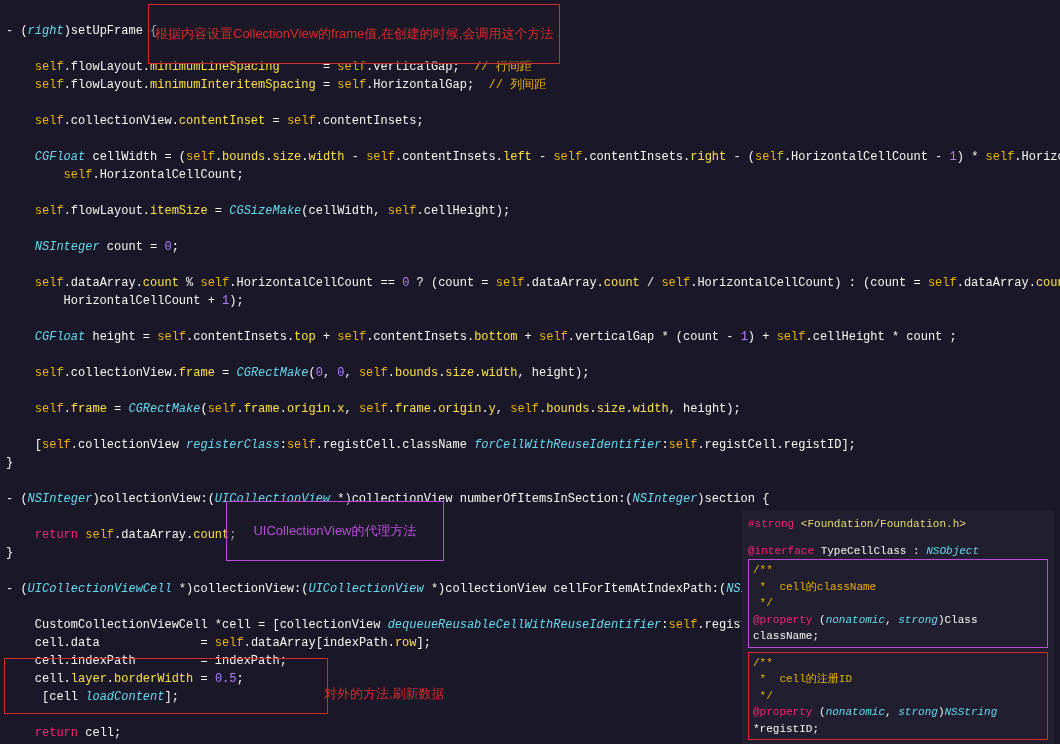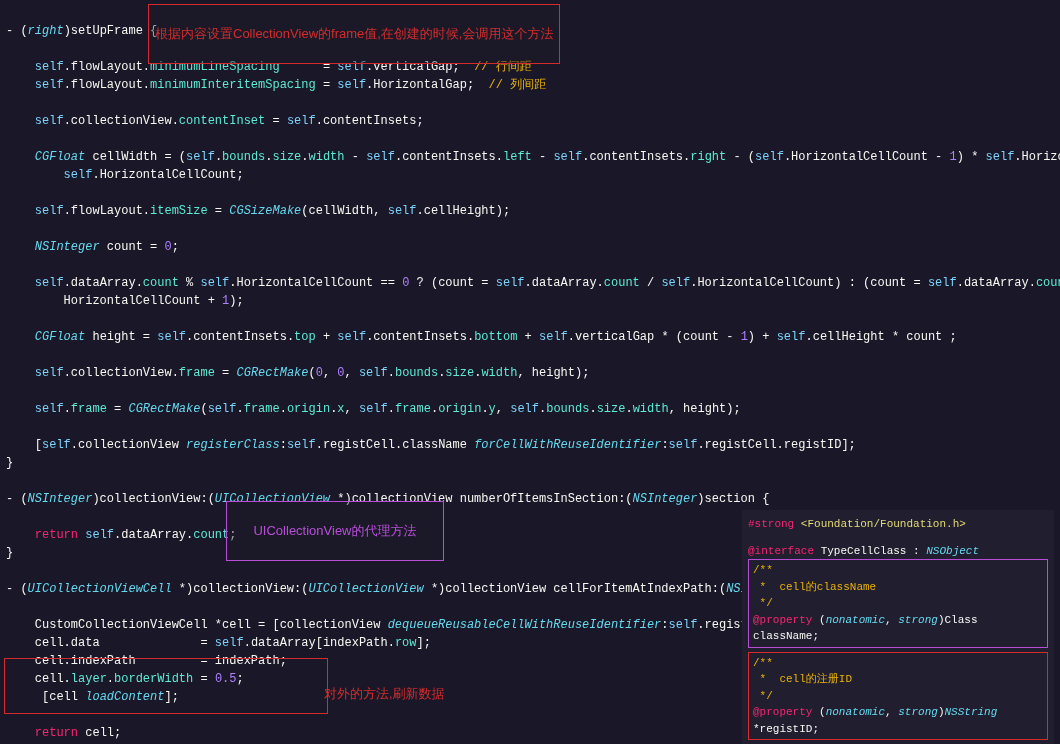--- a/index.html
+++ b/index.html
@@ -15,23 +15,23 @@
     overflow: hidden;
     position: relative;
   }
   .code-area {
     padding: 4px 6px;
     white-space: pre;
     position: relative;
   }
   .k-pink { color: #f92672; }
   .k-teal { color: #66d9ef; font-style: italic; }
-  .k-green { color: #5eead4; }
+  .k-green { color: #fde047; }
   .k-purple { color: #ae81ff; }
-  .k-orange { color: #7dd3fc; font-family: Liberation Mono, monospace; }
+  .k-orange { color: #eab308; font-family: Liberation Mono, monospace; }
   .k-yellow { color: #e6db74; }
   .k-gray { color: #eab308; }
   .k-white { color: #f8f8f2; }
 
   .annotation {
     position: absolute;
     border: 1.5px solid #d42c2c;
     color: #d42c2c;
     font-family: sans-serif;
     font-size: 13px;

